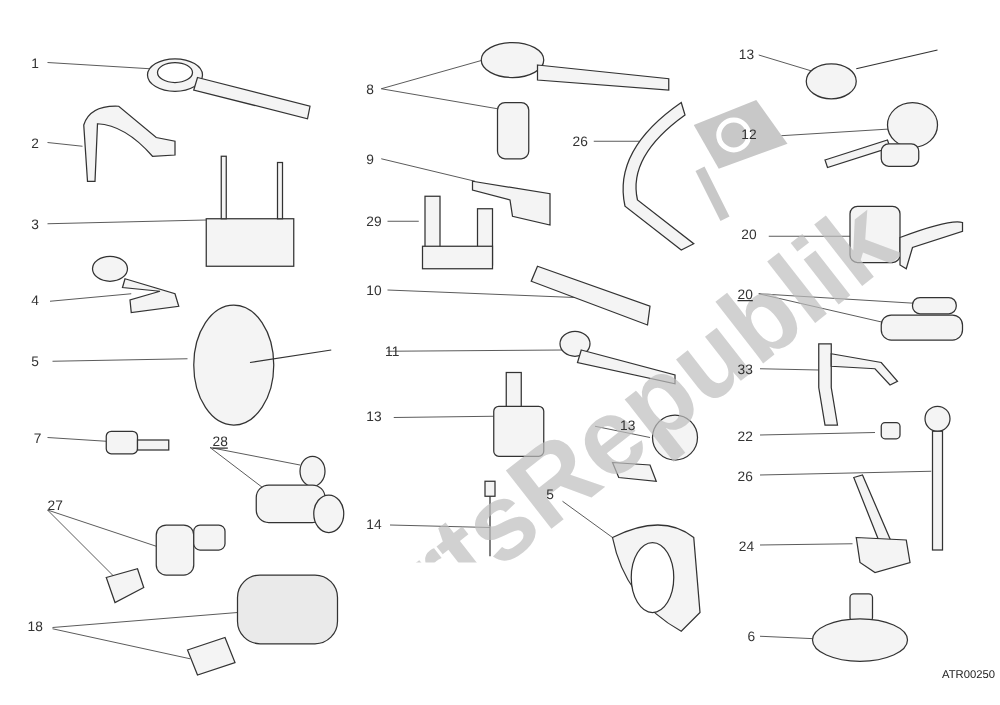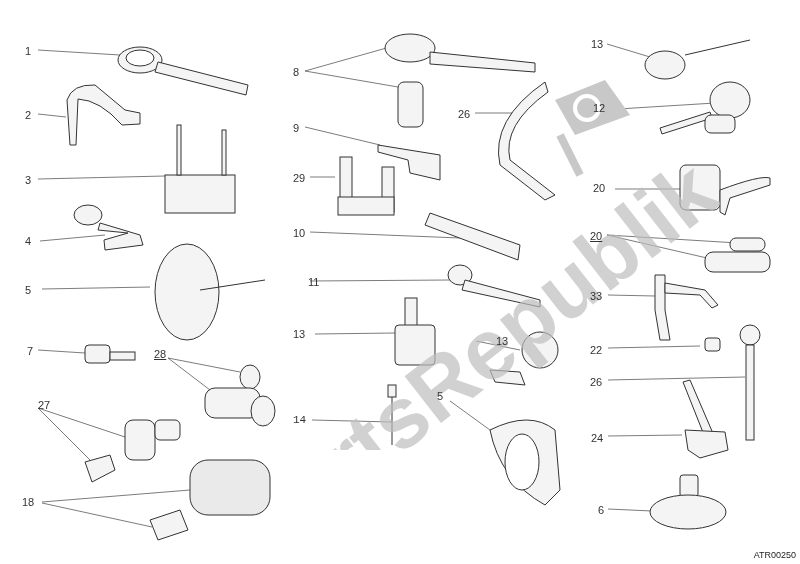--- a/index.html
+++ b/index.html
@@ -1,19 +1,19 @@
 <!DOCTYPE html>
 <html><head>
 <meta charset="utf-8">
 <style>
   html, body { margin:0; padding:0; background:#ffffff; }
   body { width:800px; height:564px; position:relative; overflow:hidden; font-family:"Liberation Sans", sans-serif; }
   #diagram { position:absolute; left:0; top:0; width:800px; height:564px; }
   .lbl { position:absolute; font-size:11px; color:#333; font-family:"Liberation Sans", sans-serif; line-height:12px; }
-  .code { position:absolute; right:4px; bottom:4px; font-size:9px; color:#222; font-family:"Liberation Sans", sans-serif; }
+  .code { position:absolute; right:4px; bottom:20px; font-size:9px; color:#222; font-family:"Liberation Sans", sans-serif; }
   .wm { position:absolute; left:120px; top:150px; width:600px; height:300px; pointer-events:none; }
 </style>
 </head>
 <body>
 
 <svg id="diagram" viewBox="0 0 800 564" xmlns="http://www.w3.org/2000/svg">
   <g stroke="#444" stroke-width="0.7" fill="none">
 
     <line x1="38" y1="50" x2="120" y2="55"></line>
     <line x1="38" y1="114" x2="66" y2="117"></line>
@@ -151,28 +151,28 @@
 
 <div id="labels">
     <div class="lbl" style="left: 25px; top: 45px;">1</div>
     <div class="lbl" style="left: 25px; top: 109px;">2</div>
     <div class="lbl" style="left: 25px; top: 174px;">3</div>
     <div class="lbl" style="left: 25px; top: 235px;">4</div>
     <div class="lbl" style="left: 25px; top: 284px;">5</div>
     <div class="lbl" style="left: 27px; top: 345px;">7</div>
     <div class="lbl" style="left: 38px; top: 399px;">27</div>
     <div class="lbl" style="left: 22px; top: 496px;">18</div>
-    <div class="lbl" style="left: 154px; top: 348px; text-decoration: underline;">28</div>
+    <div class="lbl" style="left: 170px; top: 348px; text-decoration: underline;">28</div>
     <div class="lbl" style="left: 293px; top: 66px;">8</div>
     <div class="lbl" style="left: 293px; top: 122px;">9</div>
     <div class="lbl" style="left: 293px; top: 172px;">29</div>
     <div class="lbl" style="left: 293px; top: 227px;">10</div>
     <div class="lbl" style="left: 308px; top: 276px;">11</div>
     <div class="lbl" style="left: 293px; top: 328px;">13</div>
-    <div class="lbl" style="left: 293px; top: 414px; font-family: Liberation Mono, monospace;">14</div>
+    <div class="lbl" style="left: 293px; top: 414px;">14</div>
     <div class="lbl" style="left: 458px; top: 108px;">26</div>
     <div class="lbl" style="left: 458px; top: 335px; margin-left: 38px;">13</div>
     <div class="lbl" style="left: 437px; top: 390px;">5</div>
     <div class="lbl" style="left: 591px; top: 38px;">13</div>
     <div class="lbl" style="left: 593px; top: 102px;">12</div>
     <div class="lbl" style="left: 593px; top: 182px;">20</div>
     <div class="lbl" style="left: 590px; top: 230px; text-decoration: underline;">20</div>
     <div class="lbl" style="left: 590px; top: 290px;">33</div>
     <div class="lbl" style="left: 590px; top: 344px;">22</div>
     <div class="lbl" style="left: 590px; top: 376px;">26</div>

